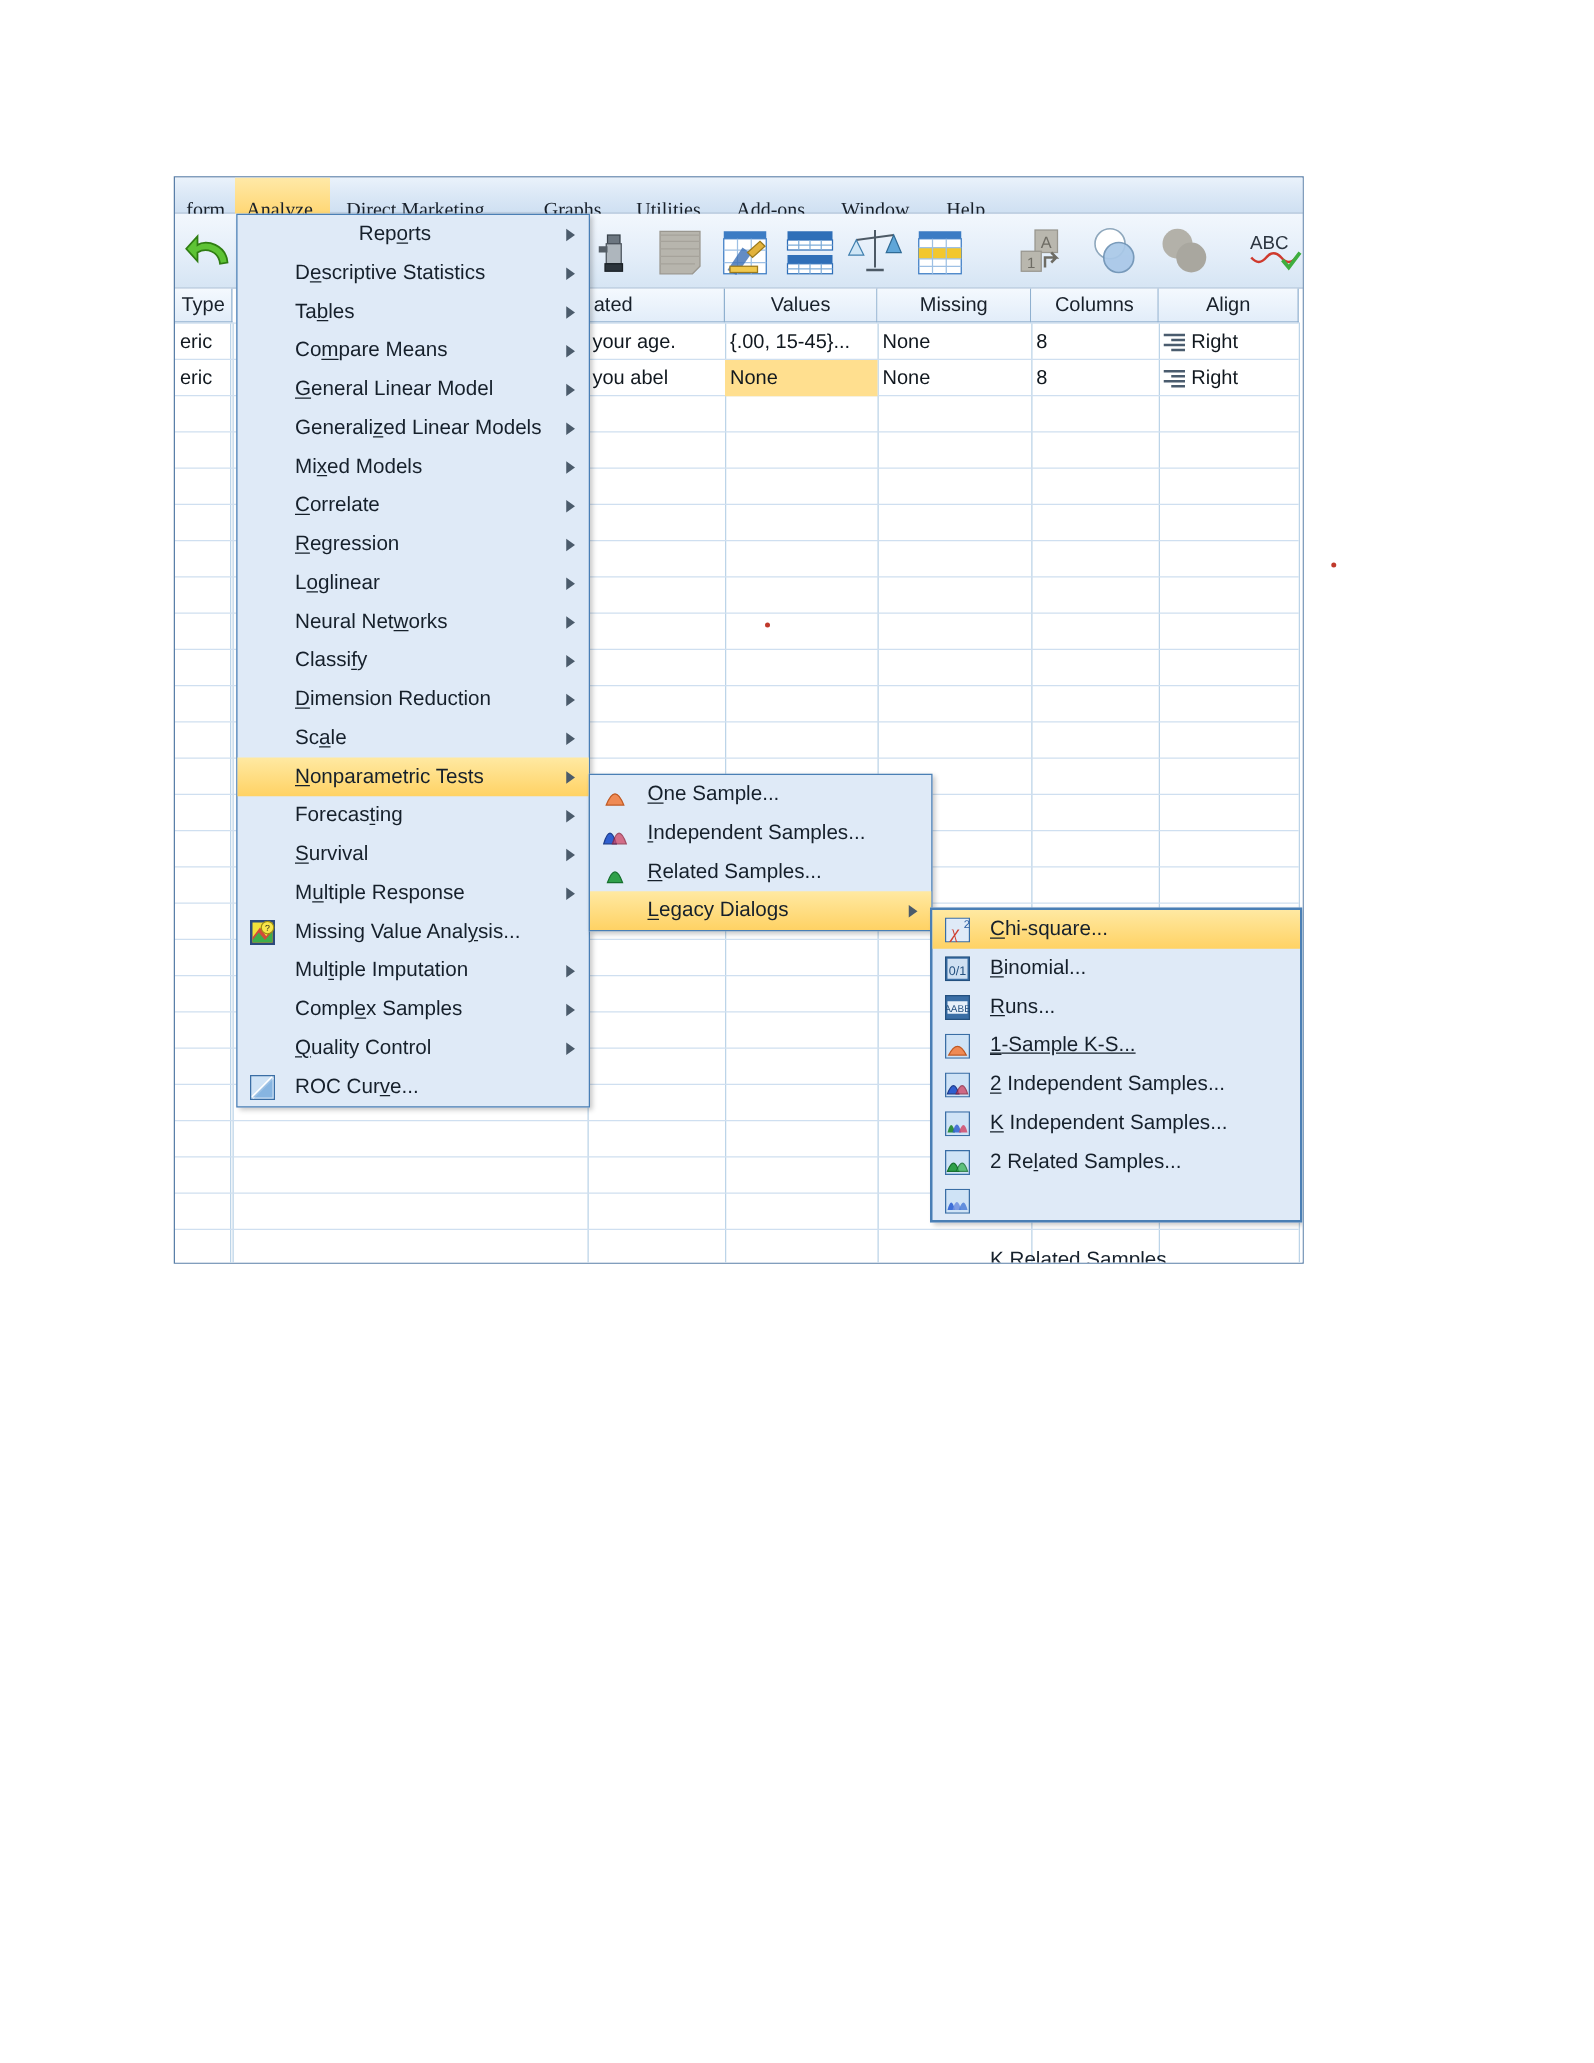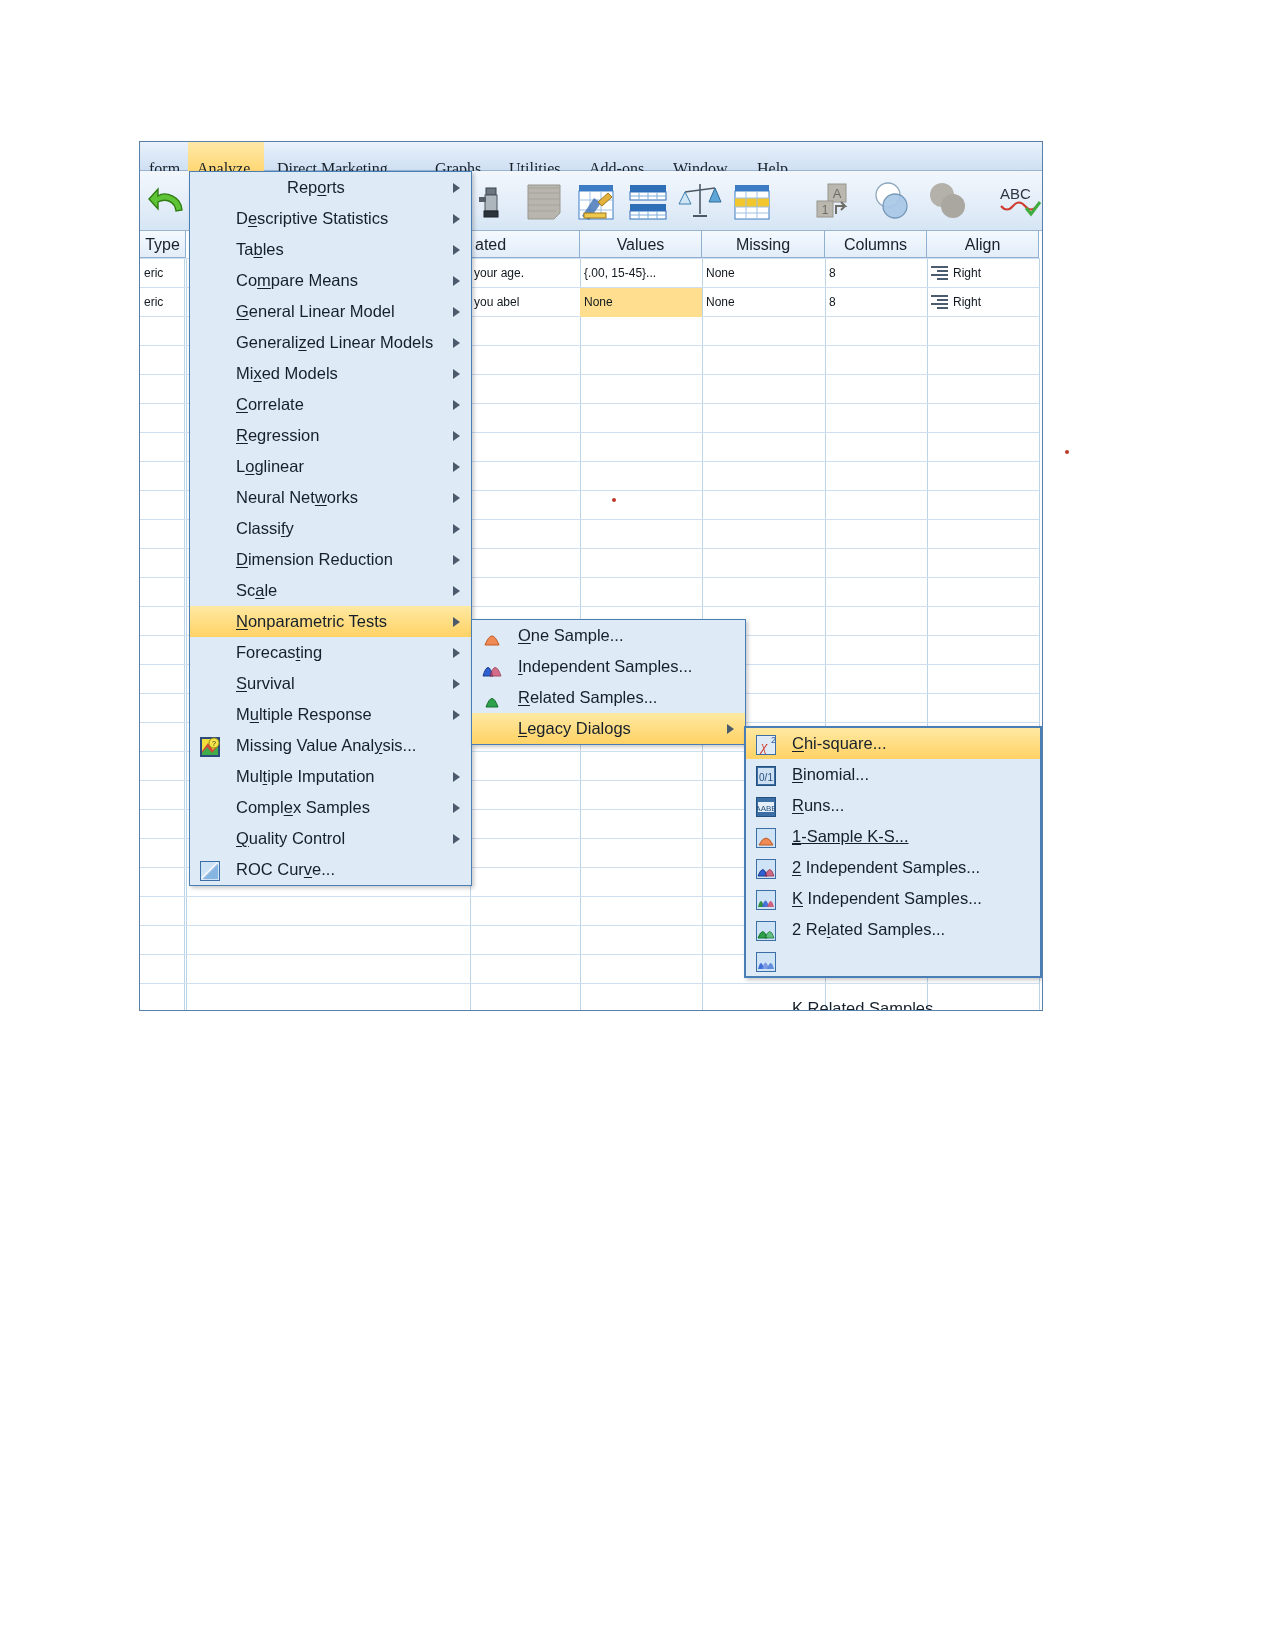--- a/index.html
+++ b/index.html
@@ -26,21 +26,21 @@
   .tbtn{position:absolute;top:9px;width:44px;height:44px;}
 
   
   #grid{position:absolute;left:0;top:89px;width:904px;height:781px;background:#fff;}
   #hdrrow{position:absolute;left:0;top:0;width:904px;height:27px;}
   .hcell{position:absolute;top:0;height:27px;line-height:27px;text-align:center;font-size:16px;
     color:#18202a;background:linear-gradient(to bottom,#f4f9fe,#e2edf9);
     border-right:1px solid #8fb0cf;border-bottom:1px solid #8fb0cf;box-sizing:border-box;}
   .vline{position:absolute;width:1px;background:#bcd4e8;}
   .hline{position:absolute;height:1px;background:#cfdff0;}
-  .dcell{position:absolute;height:29px;line-height:29px;font-size:12px;color:#11181f;
+  .dcell{position:absolute;height:29px;line-height:29px;font-size:16px;color:#11181f;
     padding-left:4px;box-sizing:border-box;white-space:nowrap;overflow:hidden;}
   .dcell.sel{background:#ffdf8f;}
   .alignicon{display:inline-block;width:17px;height:13px;vertical-align:-2px;margin-right:5px;position:relative;}
   .alignicon i{position:absolute;right:0;height:2px;background:#4a5c6e;display:block;}
 
   
   .popup{position:absolute;background:#dfeaf7;border:1px solid #4a7fb5;box-sizing:border-box;
     box-shadow:2px 2px 4px rgba(0,0,0,.22);z-index:40;}
   .mrow{position:relative;height:31px;line-height:31px;font-size:16.5px;color:#16202b;
     white-space:nowrap;box-sizing:border-box;}

